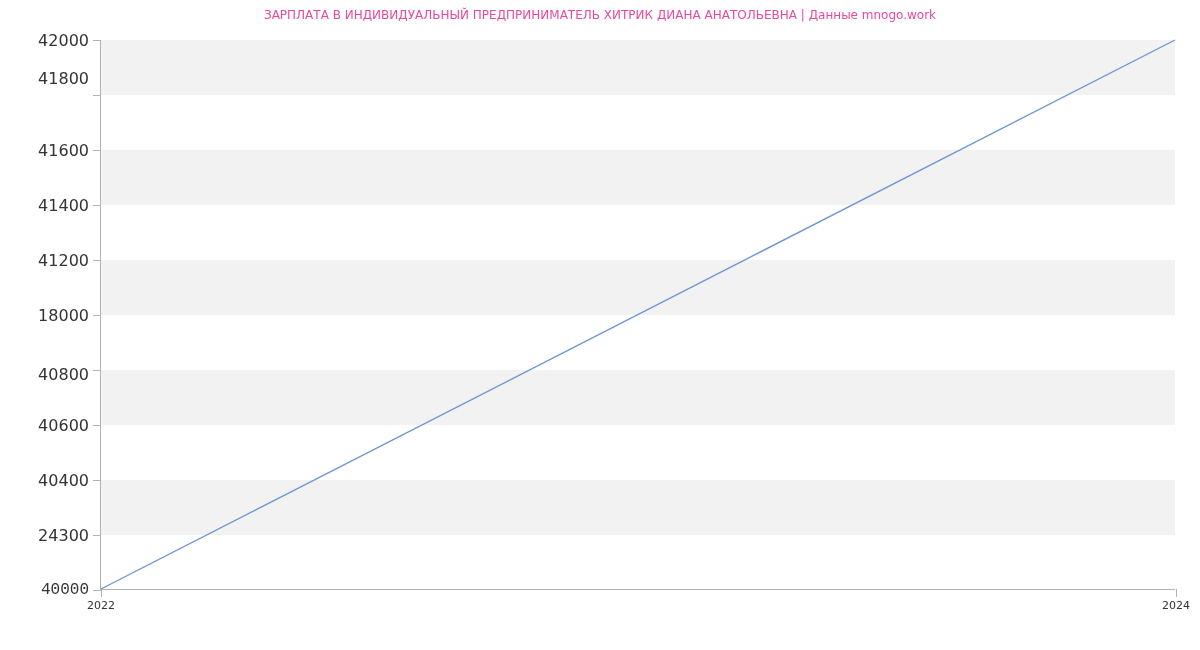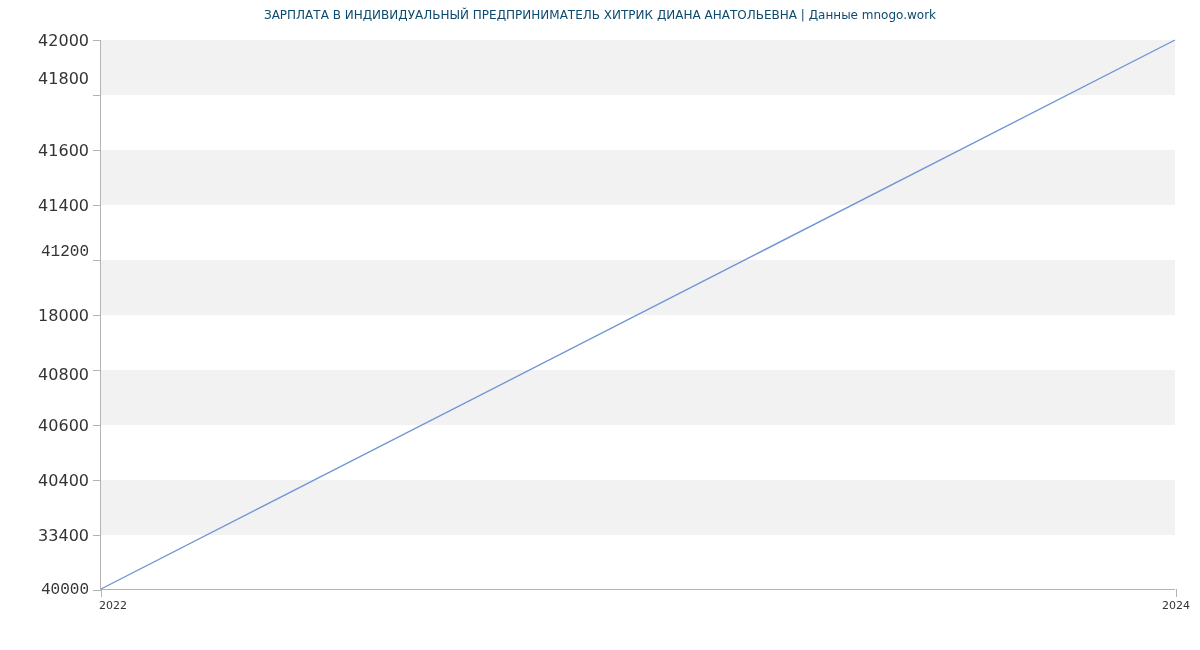--- a/index.html
+++ b/index.html
@@ -12,21 +12,21 @@
     font-family: "DejaVu Sans", Arial, sans-serif;
     position: relative;
   }
   .chart-title {
     position: absolute;
     top: 8px;
     left: 0;
     width: 100%;
     text-align: center;
     font-size: 12px;
-    color: #0c4a6e;
+    color: #ec4899;
   }
   .plot-area {
     position: absolute;
     left: 100px;
     top: 40px;
     width: 1075px;
     height: 550px;
     border-left: 1px solid #b3b3b3;
     border-bottom: 1px solid #b3b3b3;
   }
@@ -84,36 +84,36 @@
     <div class="grid-band" style="top: 220px; height: 55px;"></div>
     <div class="grid-band" style="top: 330px; height: 55px;"></div>
     <div class="grid-band" style="top: 440px; height: 55px;"></div>
 
   <svg class="line-layer" viewBox="0 0 1075 550" preserveAspectRatio="none">
     <polyline id="series-poly" fill="none" stroke-width="1.4" points="0,550 1075,0" stroke="#6f95d3"></polyline>
   </svg>
 <div class="y-tick" style="top: 550px;"></div>
     <div class="y-tick-label" style="top: 550px; font-family: Liberation Mono, monospace;">40000</div>
     <div class="y-tick" style="top: 495px;"></div>
-    <div class="y-tick-label" style="top: 495px;">33400</div>
+    <div class="y-tick-label" style="top: 495px;">24300</div>
     <div class="y-tick" style="top: 440px;"></div>
     <div class="y-tick-label" style="top: 440px;">40400</div>
     <div class="y-tick" style="top: 385px;"></div>
     <div class="y-tick-label" style="top: 385px;">40600</div>
     <div class="y-tick" style="top: 330px;"></div>
     <div class="y-tick-label" style="top: 334px;">40800</div>
     <div class="y-tick" style="top: 275px;"></div>
     <div class="y-tick-label" style="top: 275px;">18000</div>
     <div class="y-tick" style="top: 220px;"></div>
-    <div class="y-tick-label" style="top: 212px; font-family: Liberation Mono, monospace;">41200</div>
+    <div class="y-tick-label" style="top: 220px;">41200</div>
     <div class="y-tick" style="top: 165px;"></div>
     <div class="y-tick-label" style="top: 165px;">41400</div>
     <div class="y-tick" style="top: 110px;"></div>
     <div class="y-tick-label" style="top: 110px;">41600</div>
     <div class="y-tick" style="top: 55px;"></div>
     <div class="y-tick-label" style="top: 38px;">41800</div>
     <div class="y-tick" style="top: 0px;"></div>
     <div class="y-tick-label" style="top: 0px;">42000</div>
     <div class="x-tick" style="left: 0px;"></div>
-    <div class="x-tick-label" style="left: 12px;">2022</div>
+    <div class="x-tick-label" style="left: 0px;">2022</div>
     <div class="x-tick" style="left: 1075px;"></div>
     <div class="x-tick-label" style="left: 1075px;">2024</div>
   </div>
 
 </body></html>

